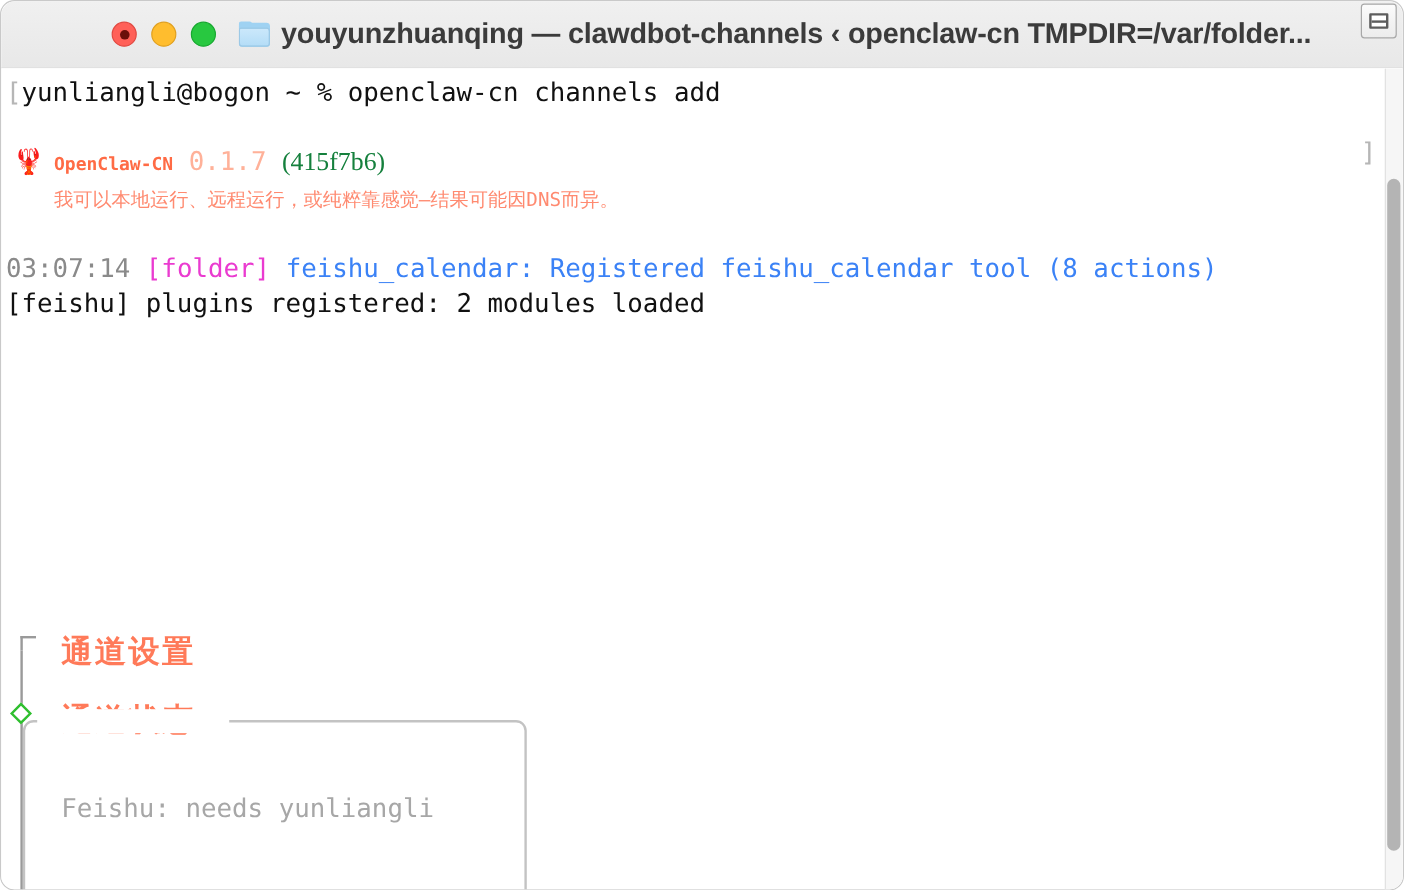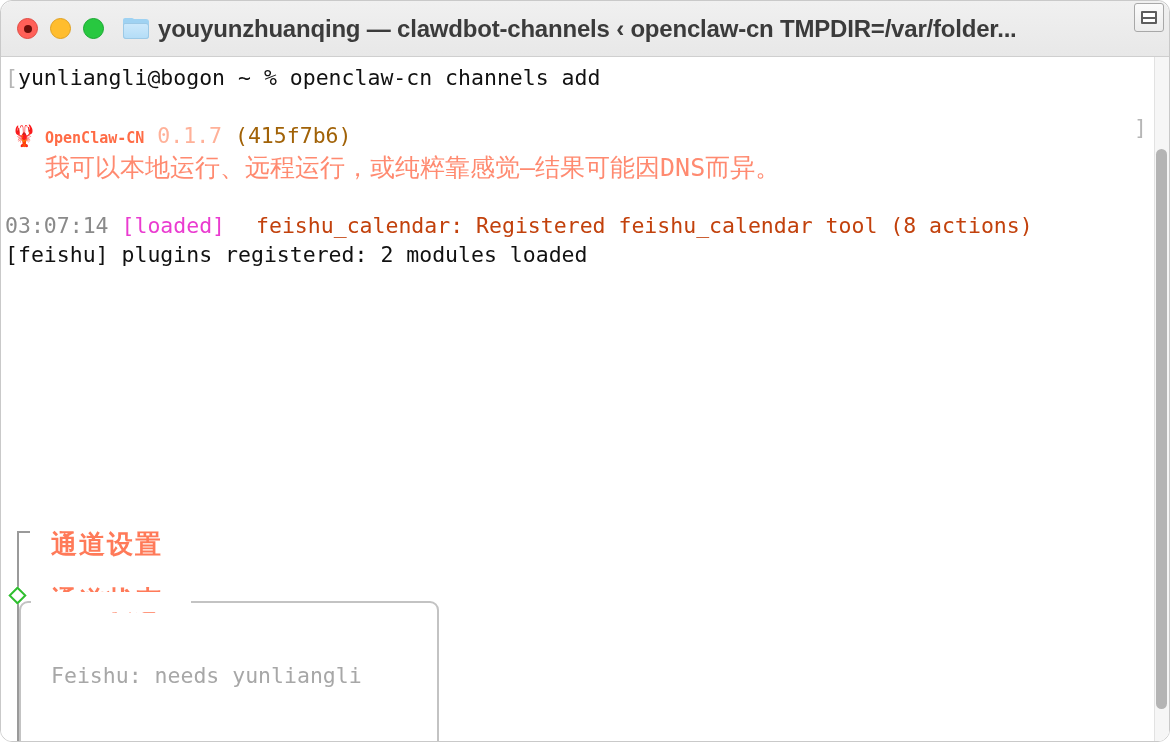--- a/index.html
+++ b/index.html
@@ -25,20 +25,21 @@
   .titlebar {
     position: relative;
     height: 56px;
     background: linear-gradient(#f0f0f0, #e8e8e8);
     border-bottom: 1px solid #cfcfcf;
     display: flex;
     align-items: center;
     padding-left: 16px;
     border-top-left-radius: 12px;
     border-top-right-radius: 12px;
+    justify-content: center;
   }
   .lights { display: flex; align-items: center; gap: 12px; }
   .light {
     width: 21px; height: 21px; border-radius: 50%;
     display: flex; align-items: center; justify-content: center;
   }
   .light.close { background: #ff6058; border: 1px solid #e04a42; }
   .light.close .dot {
     width: 8px; height: 8px; border-radius: 50%; background: #6b0f0a;
   }
@@ -114,37 +115,37 @@
     color: #111111;
     letter-spacing: 0px;
   }
 
   .line { white-space: pre; height: 29px; }
   .blank { height: 29px; }
 
   .grey-bracket { color: #b6b6b6; }
   .c-grey { color: #8a8a8a; }
   .c-magenta { color: #ea3bd0; }
-  .c-cyan { color: #c2410c; margin-left: 18px; }
+  .c-cyan { color: #3b82f6; }
   .c-black { color: #111111; }
 
   
   .banner { position: relative; padding-left: 6px; }
   .banner-row { display: flex; align-items: baseline; white-space: pre; }
   .lobster {
     font-family: "DejaVu Sans", sans-serif;
     font-size: 21px;
     width: 34px; display: inline-block;
   }
   .banner-title { font-weight: bold; color: #ff6b45; font-size: 15px; }
   .banner-ver { color: #ffb199; font-size: 21.5px; }
-  .banner-hash { color: #a16207; font-size: 21.5px; }
+  .banner-hash { color: #15803d; font-size: 21.5px; font-family: Liberation Serif, serif; }
   .tagline {
     color: #ff8a70;
-    font-size: 25px;
+    font-size: 16px;
     padding-left: 34px;
     white-space: pre;
   }
 
   
   .flow { position: relative; margin-top: 0px; }
 
   .guide-vert {
     position: absolute;
     width: 2px;
@@ -256,21 +257,21 @@
 
       <div class="banner">
         <div class="banner-row">
           <span class="lobster">🦞</span><span class="banner-title">OpenClaw-CN</span><span> </span><span class="banner-ver">0.1.7</span><span> </span><span class="banner-hash">(415f7b6)</span>
         </div>
         <div class="tagline">我可以本地运行、远程运行，或纯粹靠感觉—结果可能因DNS而异。</div>
       </div>
 
       <div class="blank"></div>
 
-      <div class="line"><span class="c-grey">03:07:14</span><span> </span><span class="c-magenta">[loaded]</span><span> </span><span class="c-cyan">feishu_calendar: Registered feishu_calendar tool (8 actions)</span></div>
+      <div class="line"><span class="c-grey">03:07:14</span><span> </span><span class="c-magenta">[folder]</span><span> </span><span class="c-cyan">feishu_calendar: Registered feishu_calendar tool (8 actions)</span></div>
 
       <div class="line"><span class="c-black">[feishu] plugins registered: 2 modules loaded</span></div>
 
     </div>
 
     <div class="flow">
 
       <div class="corner-tl" style="left:16px; top:262px;"></div>
       <div class="step-title" style="left:50px; top:258px;">通道设置</div>
 

